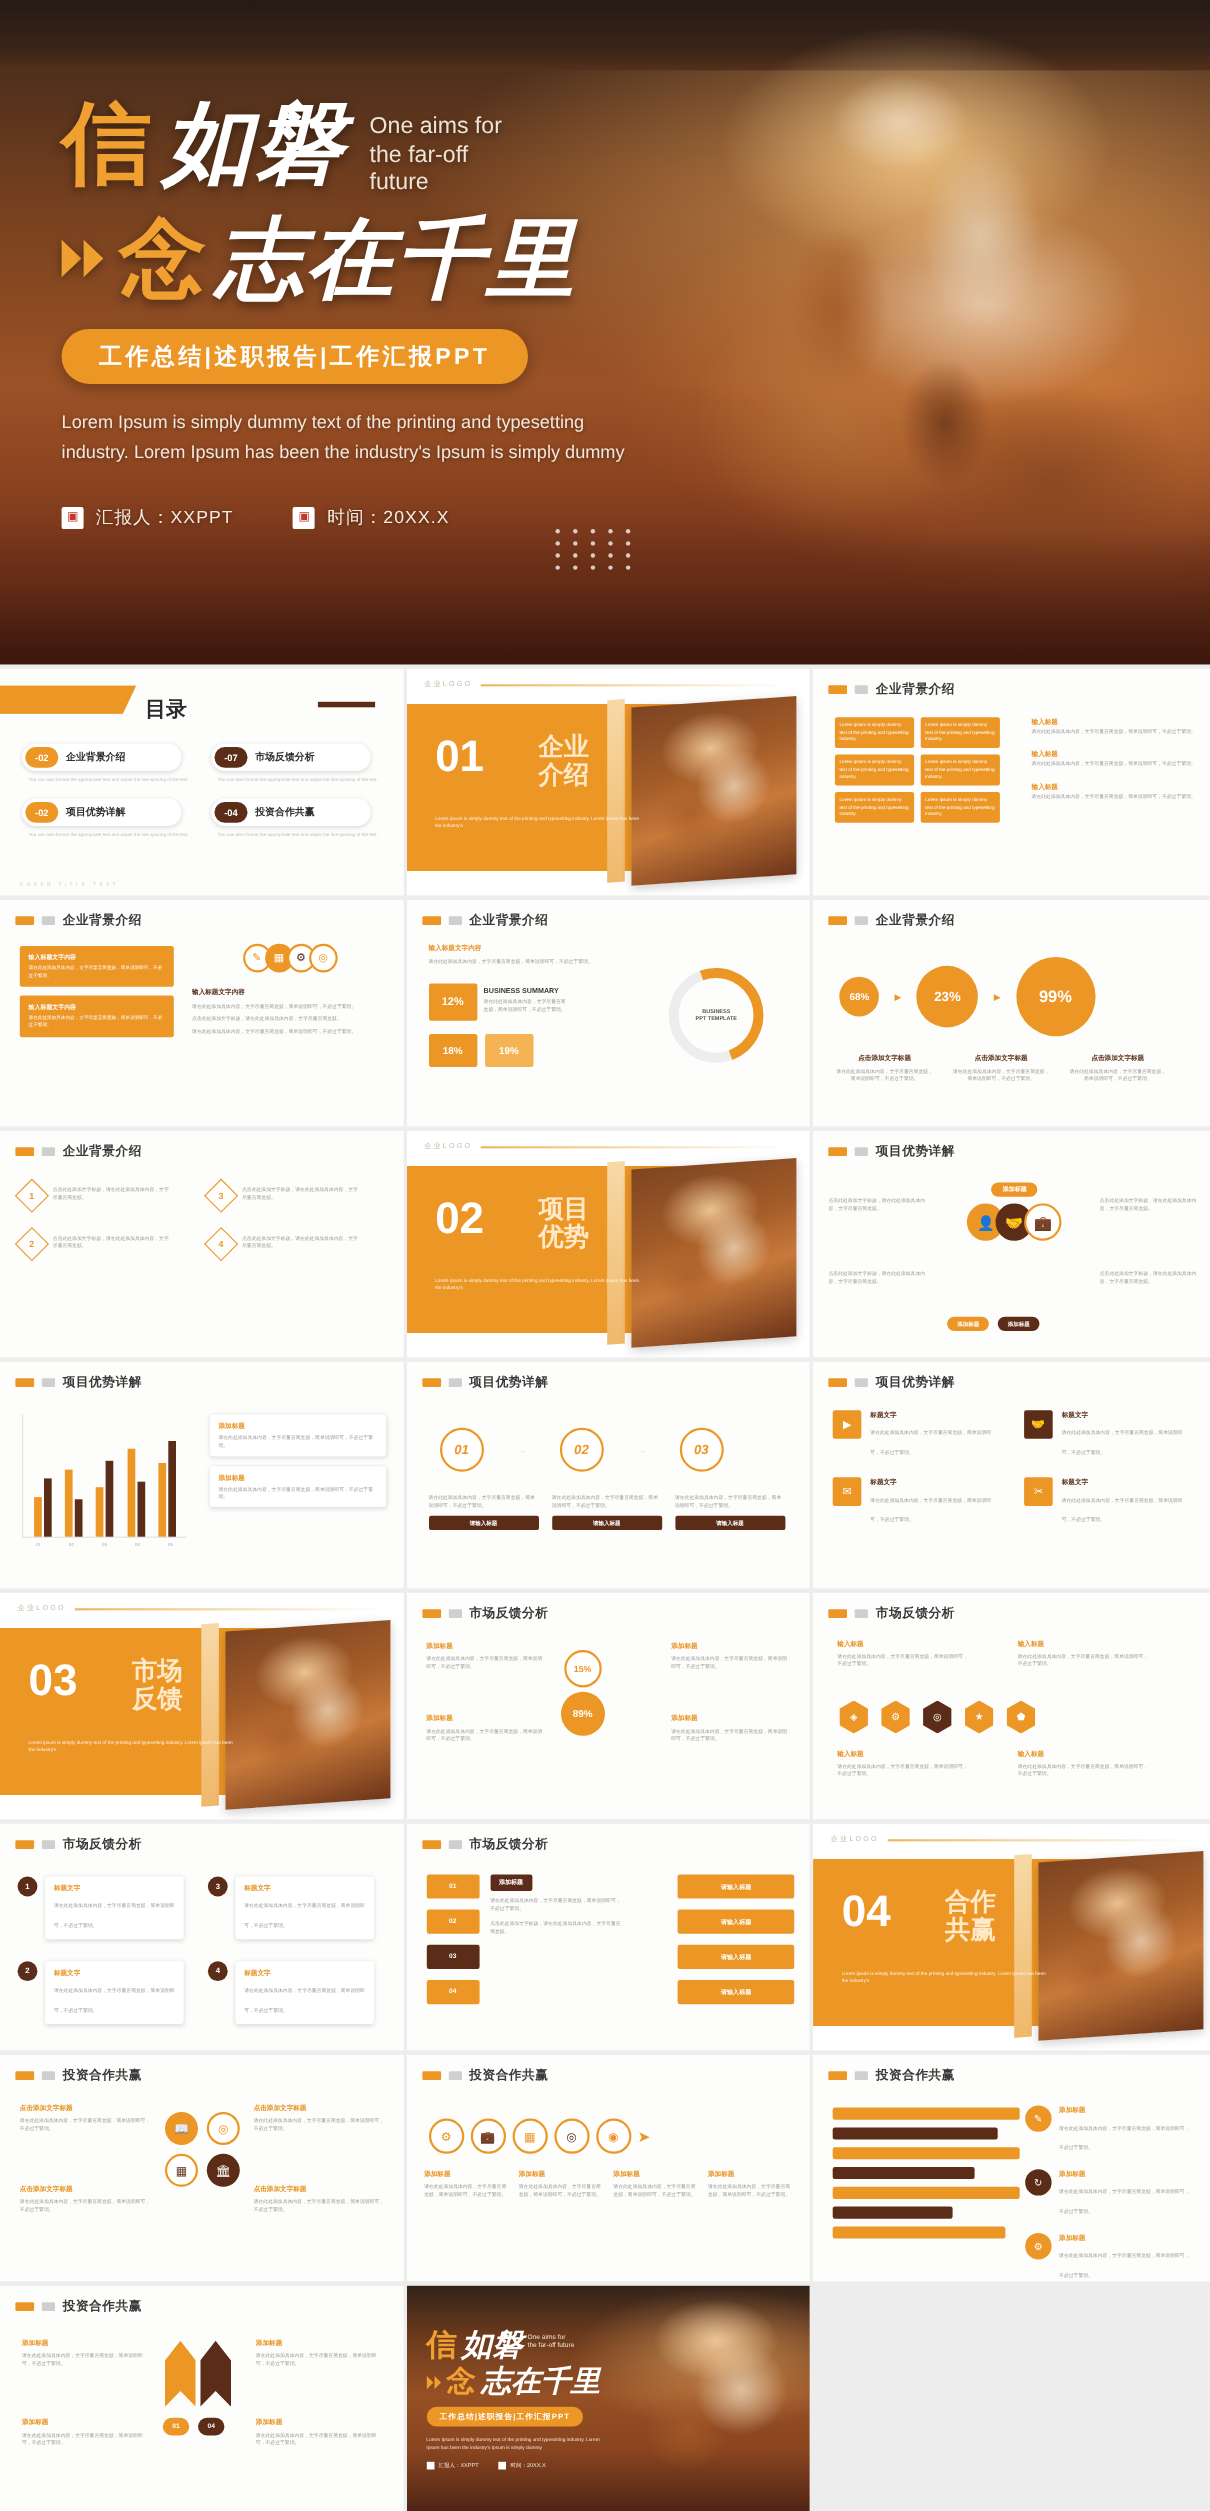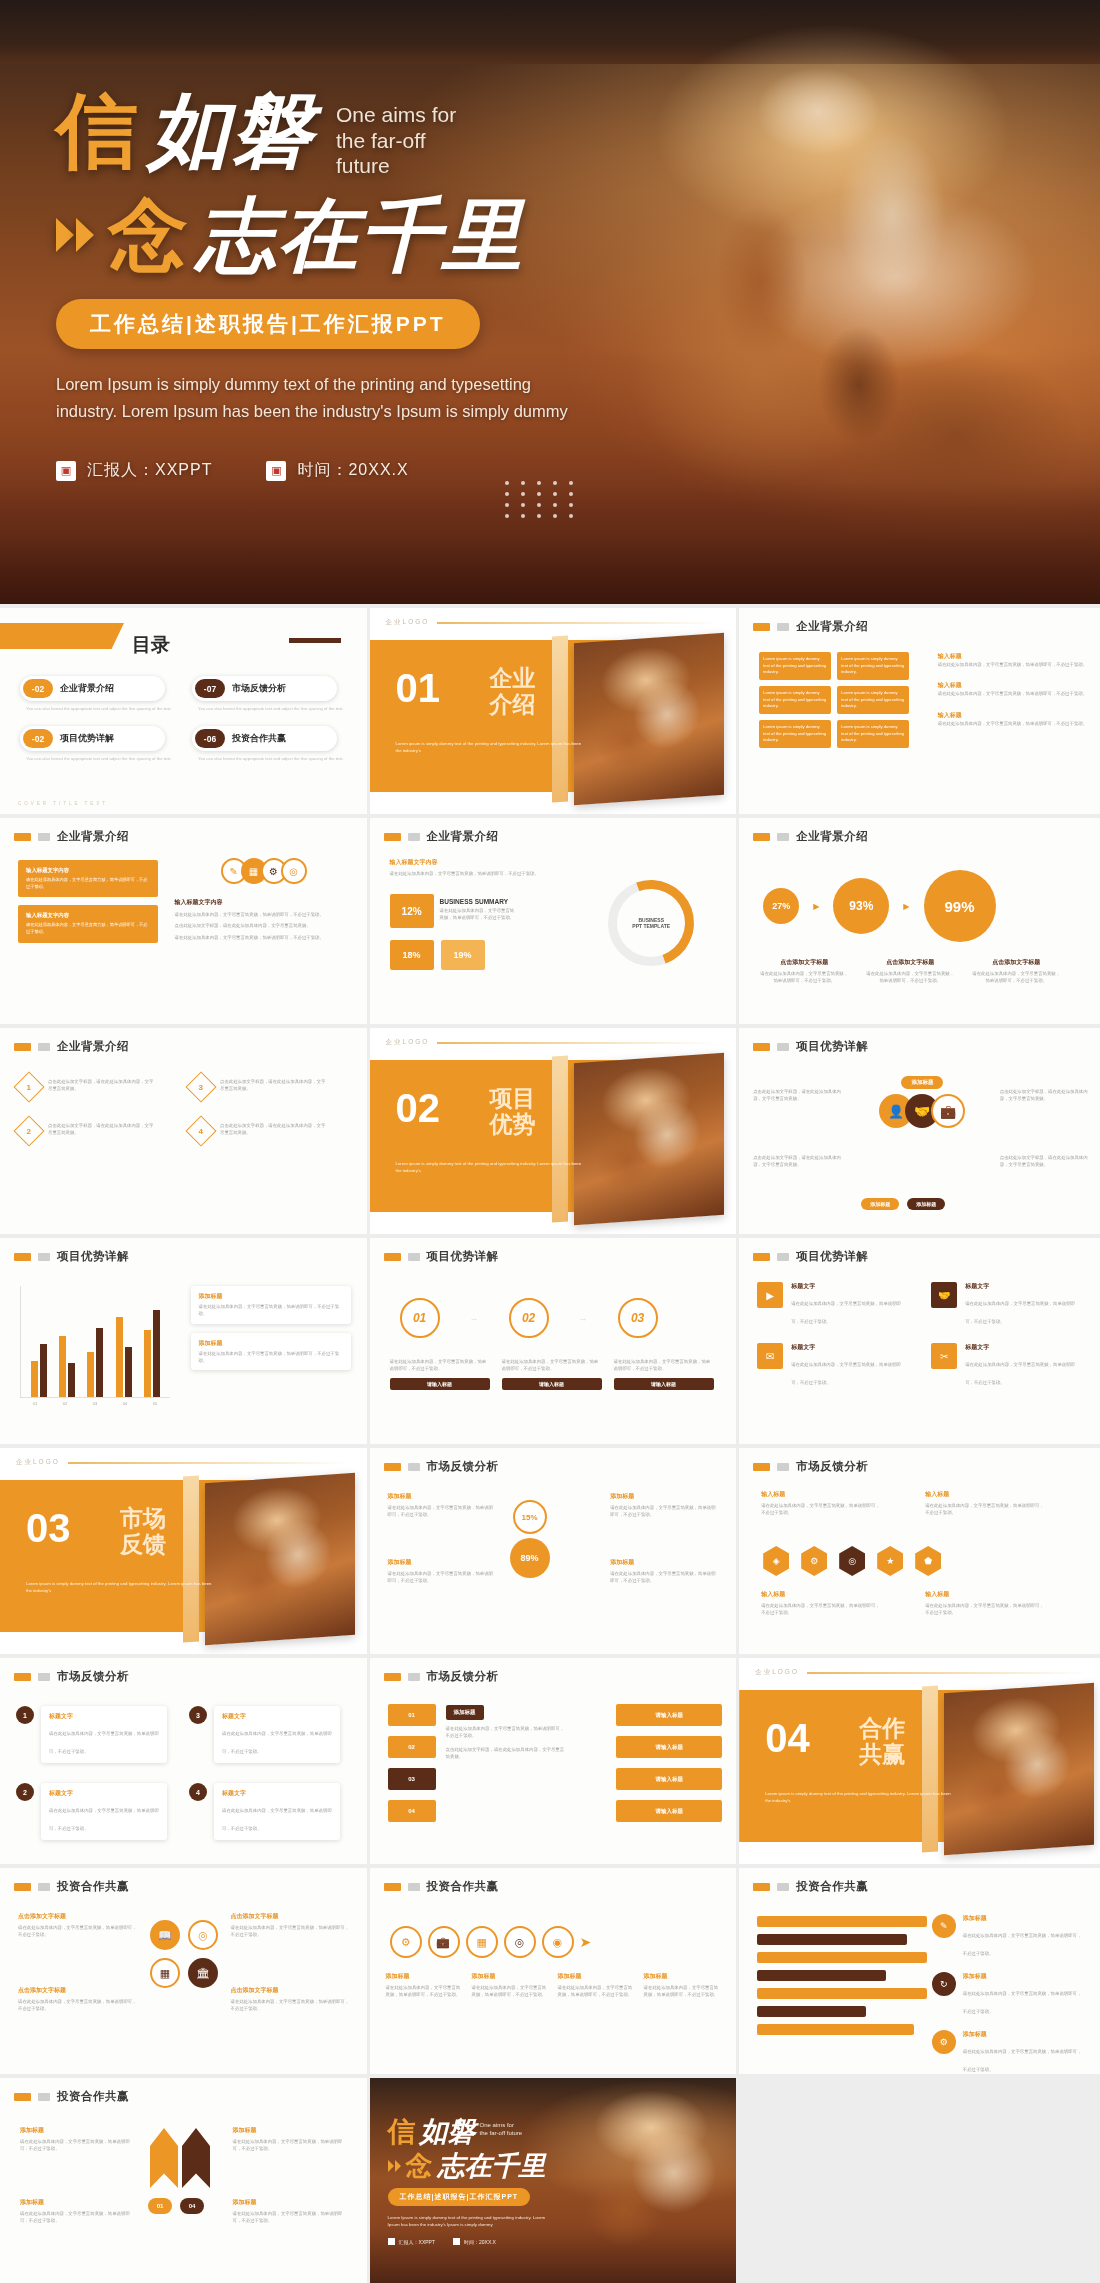--- a/index.html
+++ b/index.html
@@ -280,21 +280,21 @@
         </div>
         <div class="toc-row">
           <div class="toc-chip">
             <span class="toc-num">-02</span>
             <span class="toc-lbl">项目优势详解</span>
           </div>
           <div class="toc-sub">You can also format the appropriate text and adjust the line spacing of the text.</div>
         </div>
         <div class="toc-row">
           <div class="toc-chip">
-            <span class="toc-num dark">-06</span>
+            <span class="toc-num dark">-04</span>
             <span class="toc-lbl">投资合作共赢</span>
           </div>
           <div class="toc-sub">You can also format the appropriate text and adjust the line spacing of the text.</div>
         </div>
       </div>
       <div class="toc-foot">COVER TITLE TEXT</div>
     </div>
 
     <div class="slide sec">
       <div class="logo-row">
@@ -413,25 +413,25 @@
     </div>
 
     <div class="slide">
       <div class="s-hdr">
         <span class="mark"></span>
         <span class="mark sm"></span>
         <span class="s-title">企业背景介绍</span>
       </div>
       <div style="position:absolute;left:24px;top:52px;display:flex;align-items:center;gap:14px">
         <div style="text-align:center">
-          <div class="circle-o" style="width:36px;height:36px;display:flex;align-items:center;justify-content:center;color:#fff;font-size:9px;font-weight:700">27%</div>
+          <div class="circle-o" style="width:36px;height:36px;display:flex;align-items:center;justify-content:center;color:#fff;font-size:9px;font-weight:700">68%</div>
         </div>
         <span style="color:#ec9626;font-size:8px">▶</span>
         <div style="text-align:center">
-          <div class="circle-o" style="width:56px;height:56px;display:flex;align-items:center;justify-content:center;color:#fff;font-size:12px;font-weight:700">93%</div>
+          <div class="circle-o" style="width:56px;height:56px;display:flex;align-items:center;justify-content:center;color:#fff;font-size:12px;font-weight:700">23%</div>
         </div>
         <span style="color:#ec9626;font-size:8px">▶</span>
         <div style="text-align:center">
           <div class="circle-o" style="width:72px;height:72px;display:flex;align-items:center;justify-content:center;color:#fff;font-size:15px;font-weight:700">99%</div>
         </div>
       </div>
       <div style="position:absolute;left:20px;top:140px;display:flex;gap:16px">
         <div style="width:90px">
           <div class="ttl-d" style="text-align:center">点击添加文字标题</div>
           <div class="txt" style="margin-top:3px;text-align:center">请在此处添加具体内容，文字尽量言简意赅，简单说明即可，不必过于繁琐。</div>

